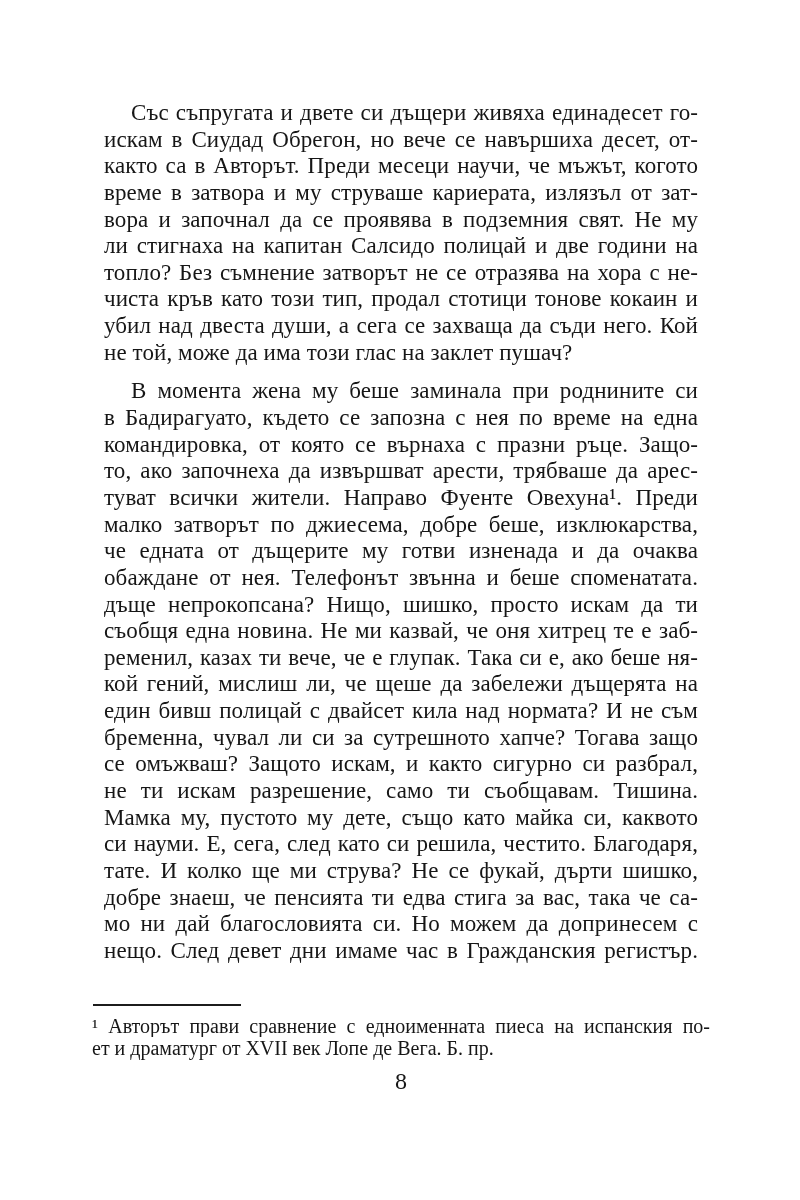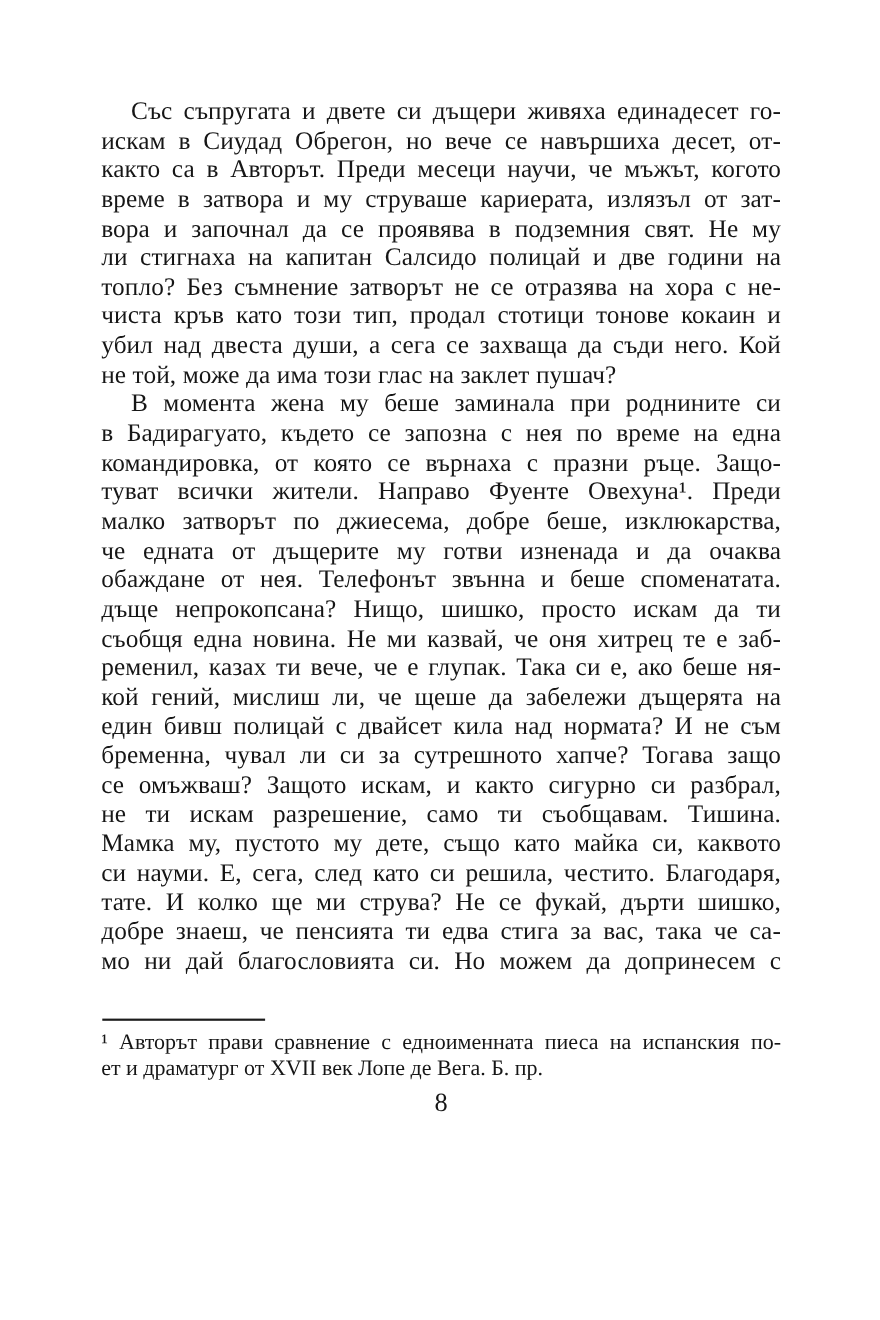--- a/index.html
+++ b/index.html
@@ -12,21 +12,21 @@
     position: relative;
     width: 800px;
     height: 1200px;
     background: #ffffff;
     box-sizing: border-box;
     padding: 88px 90px 0 92px;
     color: #161616;
     font-family: "Liberation Serif", "DejaVu Serif", serif;
     overflow: hidden;
   }
-  .para { margin: 0; }
+  .para { margin: 12px; }
   .line {
     font-size: 23px;
     line-height: 26.65px;
     height: 26.65px;
     overflow: hidden;
     text-align: justify;
     text-align-last: justify;
     letter-spacing: 0.1px;
   }
   .line.indent { padding-left: 27px; }
@@ -67,37 +67,39 @@
         <div class="line">ли стигнаха на капитан Салсидо полицай и две години на</div>
         <div class="line">топло? Без съмнение затворът не се отразява на хора с не-</div>
         <div class="line">чиста кръв като този тип, продал стотици тонове кокаин и</div>
         <div class="line">убил над двеста души, а сега се захваща да съди него. Кой</div>
         <div class="line last">не той, може да има този глас на заклет пушач?</div>
       </div>
       <div class="para">
         <div class="line indent">В момента жена му беше заминала при роднините си</div>
         <div class="line">в Бадирагуато, където се запозна с нея по време на една</div>
         <div class="line">командировка, от която се върнаха с празни ръце. Защо-</div>
+        <div class="line">то, ако започнеха да извършват арести, трябваше да арес-</div>
         <div class="line">туват всички жители. Направо Фуенте Овехуна¹. Преди</div>
         <div class="line">малко затворът по джиесема, добре беше, изклюкарства,</div>
         <div class="line">че едната от дъщерите му готви изненада и да очаква</div>
         <div class="line">обаждане от нея. Телефонът звънна и беше споменатата.</div>
         <div class="line">дъще непрокопсана? Нищо, шишко, просто искам да ти</div>
         <div class="line">съобщя една новина. Не ми казвай, че оня хитрец те е заб-</div>
         <div class="line">ременил, казах ти вече, че е глупак. Така си е, ако беше ня-</div>
         <div class="line">кой гений, мислиш ли, че щеше да забележи дъщерята на</div>
         <div class="line">един бивш полицай с двайсет кила над нормата? И не съм</div>
         <div class="line">бременна, чувал ли си за сутрешното хапче? Тогава защо</div>
         <div class="line">се омъжваш? Защото искам, и както сигурно си разбрал,</div>
         <div class="line">не ти искам разрешение, само ти съобщавам. Тишина.</div>
         <div class="line">Мамка му, пустото му дете, също като майка си, каквото</div>
         <div class="line">си науми. Е, сега, след като си решила, честито. Благодаря,</div>
         <div class="line">тате. И колко ще ми струва? Не се фукай, дърти шишко,</div>
         <div class="line">добре знаеш, че пенсията ти едва стига за вас, така че са-</div>
         <div class="line">мо ни дай благословията си. Но можем да допринесем с</div>
+        <div class="line">нещо. След девет дни имаме час в Гражданския регистър.</div>
       </div>
     </div>
   <div class="footnote-rule"></div>
   <div class="footnote" id="footnote-block">
       <div class="line">¹ Авторът прави сравнение с едноименната пиеса на испанския по-</div>
       <div class="line last">ет и драматург от XVII век Лопе де Вега. Б. пр.</div>
     </div>
   <div class="page-number">8</div>
 </div>
 

